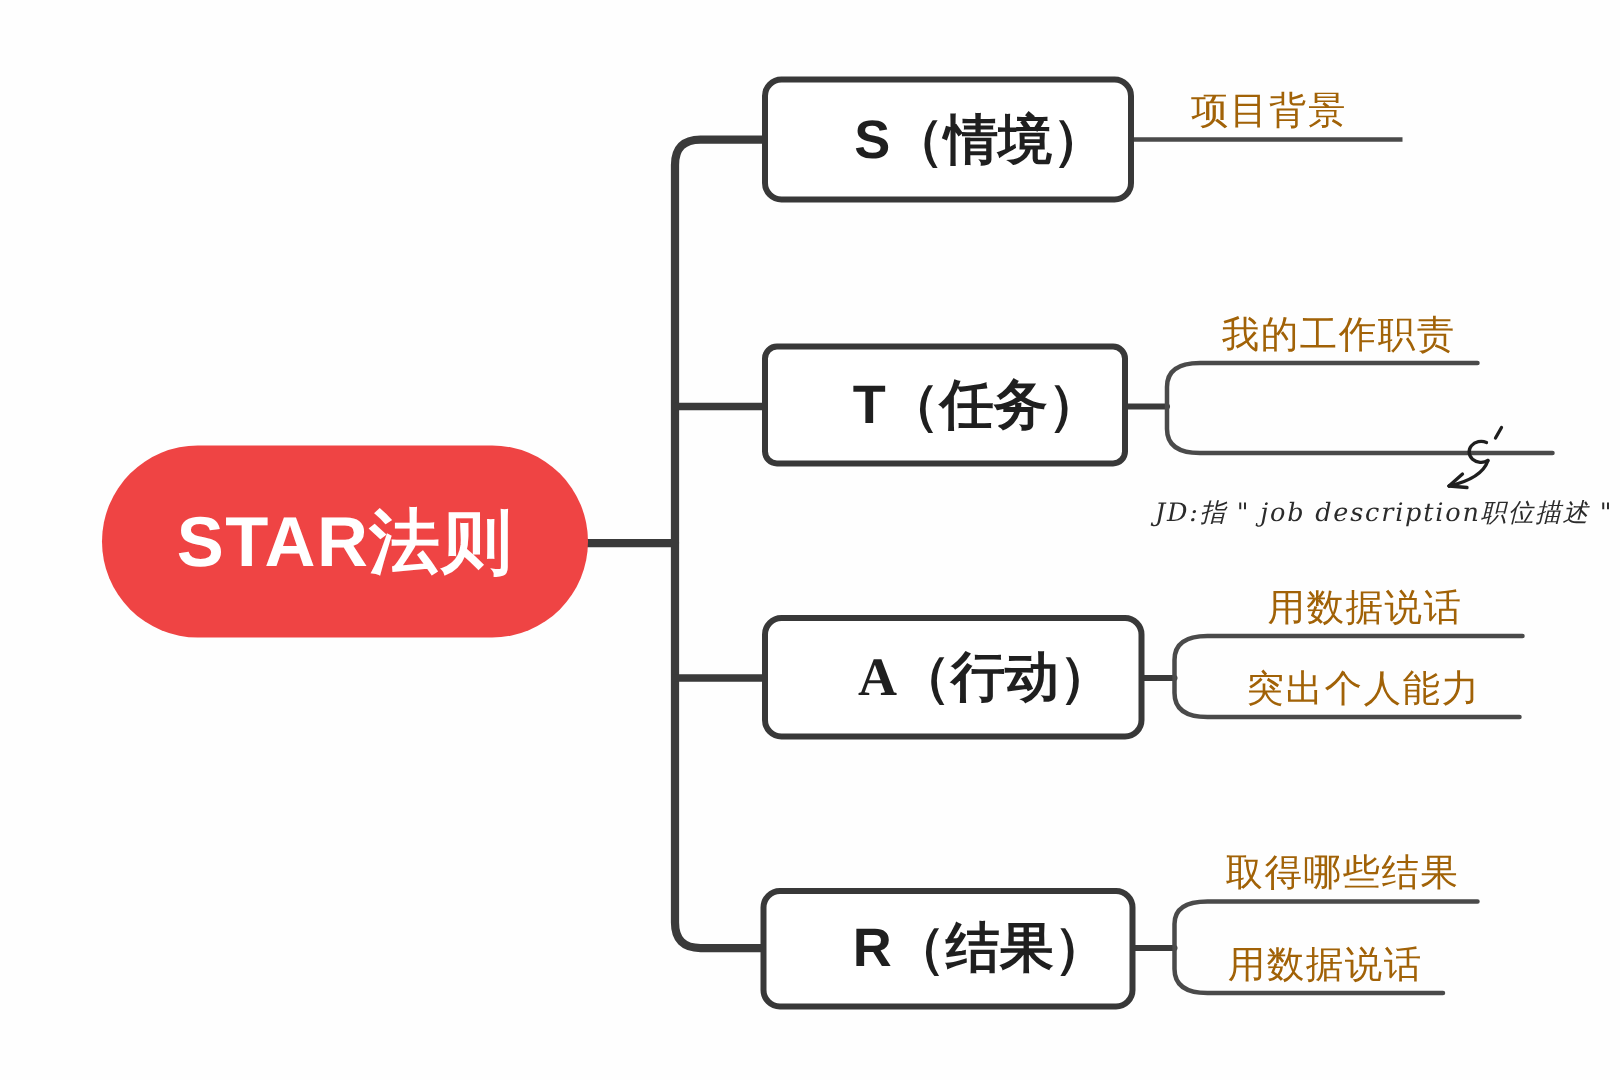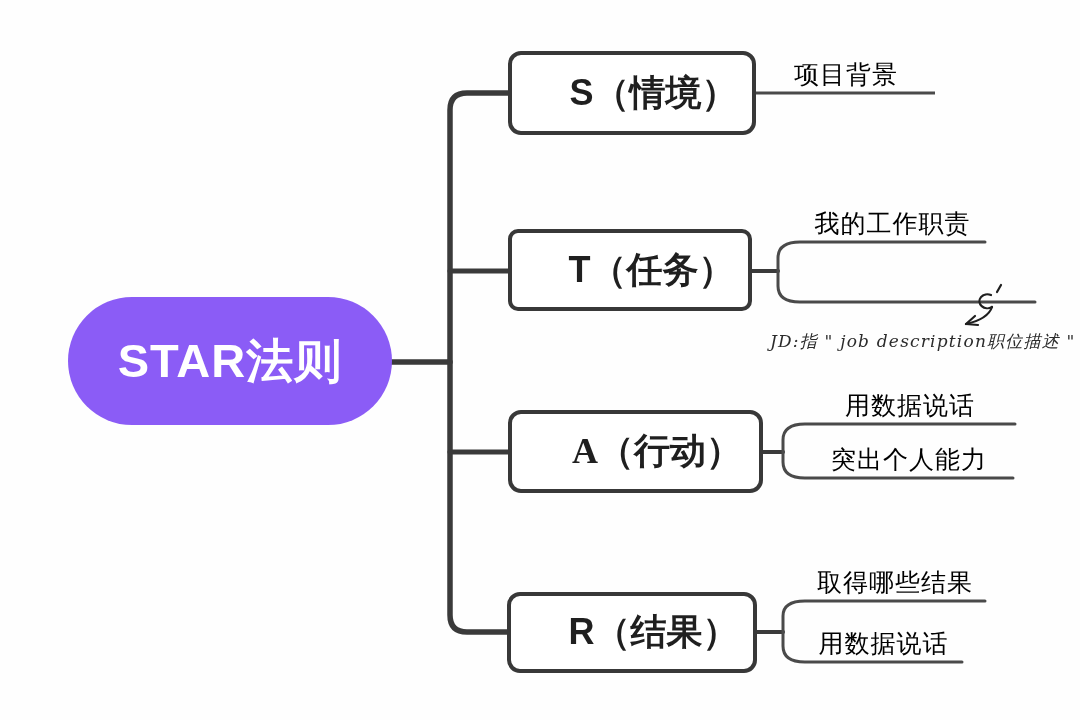--- a/index.html
+++ b/index.html
@@ -4,40 +4,40 @@
 <style>
   html,body{margin:0;padding:0;background:#ffffff;}
   .stage{
     position:relative;width:1080px;height:720px;background:#fefefe;
     font-family:"Liberation Sans","DejaVu Sans",sans-serif;overflow:hidden;
   }
   .connector-layer{position:absolute;left:0;top:0;width:1080px;height:720px;}
   
   .root-node{
     position:absolute;left:68px;top:297px;width:324px;height:128px;
-    background:#8b5cf6;border-radius:64px;
+    background:#ef4444;border-radius:64px;
     display:flex;align-items:center;justify-content:center;
     color:#ffffff;font-size:47px;font-weight:bold;letter-spacing:1px;
   }
   
   .topic-box{
     position:absolute;background:#ffffff;border:4px solid #383838;border-radius:13px;
     display:flex;align-items:center;justify-content:center;
     color:#1f1f1f;font-size:36px;font-weight:bold;letter-spacing:0px;
     box-sizing:border-box;
     padding-left:43px;
   }
   .box-s{left:508px;top:51px;width:248px;height:84px;}
   .box-t{left:508px;top:229px;width:244px;height:82px;border-radius:10px;}
   .box-a{left:508px;top:410px;width:255px;height:83px;font-family:Liberation Serif, serif;}
   .box-r{left:507px;top:592px;width:250px;height:81px;}
   
   .child-label{
     position:absolute;height:34px;line-height:34px;text-align:center;
-    color:#000000;font-size:25px;font-weight:normal;letter-spacing:1px;
+    color:#a16207;font-size:25px;font-weight:normal;letter-spacing:1px;
   }
   .lbl-s1{left:757px;top:57px;width:178px;}
   .lbl-t1{left:800px;top:206px;width:185px;}
   .lbl-t2{left:800px;top:266px;width:235px;}
   .lbl-a1{left:805px;top:388px;width:210px;}
   .lbl-a2{left:805px;top:442px;width:208px;}
   .lbl-r1{left:805px;top:565px;width:180px;}
   .lbl-r2{left:805px;top:626px;width:157px;}
   
   .annotation{

